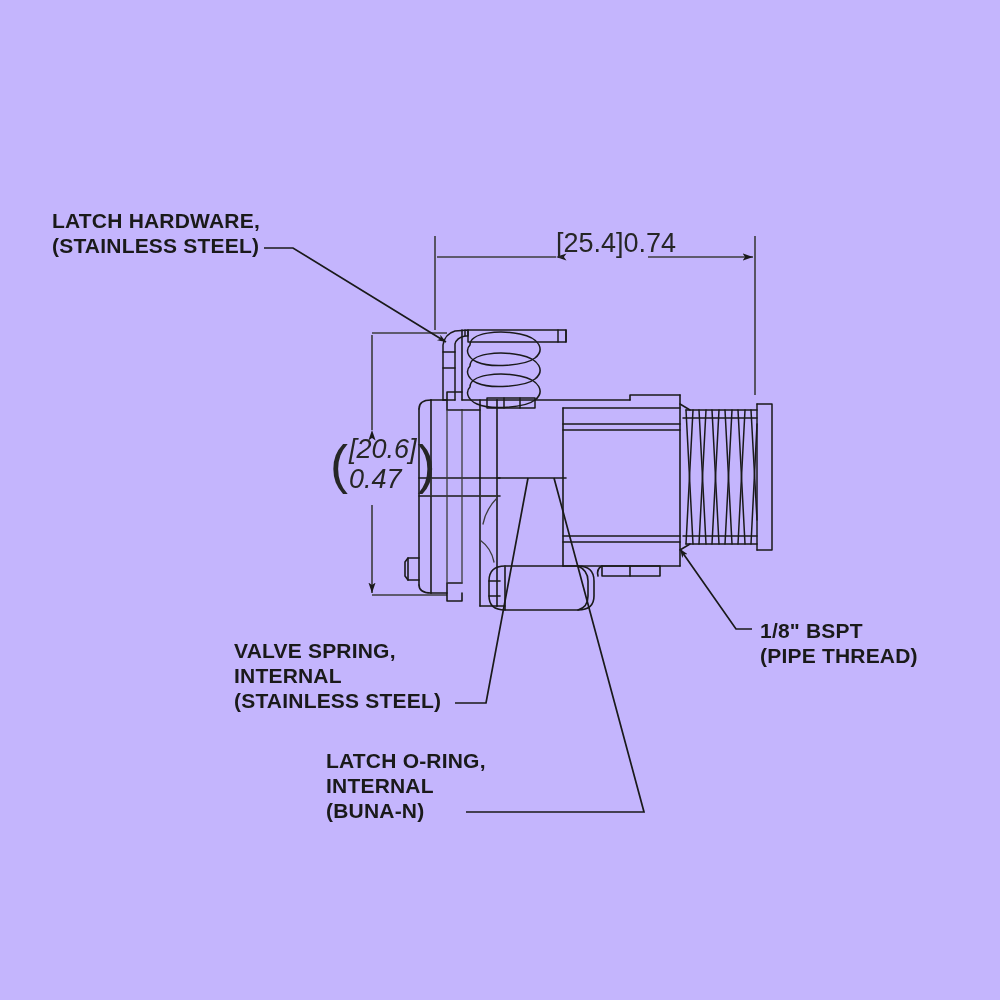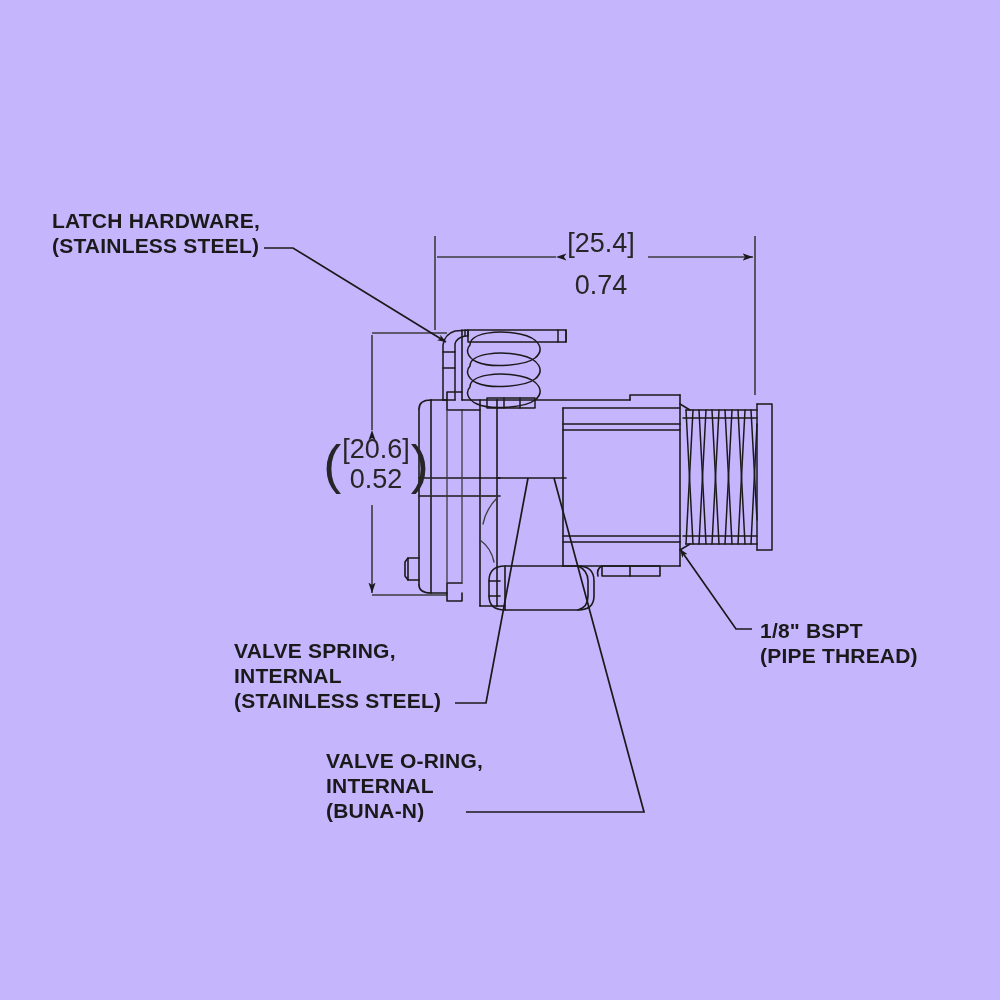--- a/index.html
+++ b/index.html
@@ -28,27 +28,26 @@
     font-weight: bold;
     font-size: 21px;
     line-height: 25px;
     color: #1a1a1a;
     letter-spacing: 0.2px;
     white-space: pre;
   }
   .dimstack {
     position: absolute;
     display: flex;
-    flex-direction: column;
+    flex-direction: row;
     align-items: center;
     font-family: "Liberation Sans", sans-serif;
     font-size: 27px;
     line-height: 30px;
     color: #262626;
-    gap: 12px;
   }
   #latch-label { left: 52px;  top: 208px; }
   #spring-label { left: 234px; top: 638px; }
   #oring-label  { left: 326px; top: 748px; }
   #bspt-label   { left: 760px; top: 618px; }
   #hdim { left: 556px; top: 228px; width: 90px; }
   #vdim { left: 330px; top: 434px; width: 92px; }
 </style>
 </head>
 <body>
@@ -225,36 +224,36 @@
     </g>
   </svg>
 
   <div class="callout" id="latch-label">LATCH HARDWARE,
 (STAINLESS STEEL)</div>
 
   <div class="callout" id="spring-label">VALVE SPRING,
 INTERNAL
 (STAINLESS STEEL)</div>
 
-  <div class="callout" id="oring-label">VALVE O-RING,
+  <div class="callout" id="oring-label">LATCH O-RING,
 INTERNAL
 (BUNA-N)</div>
 
   <div class="callout" id="bspt-label">1/8" BSPT
 (PIPE THREAD)</div>
 
   <div class="dimstack" id="hdim">
     <span>[25.4]</span>
     <span>0.74</span>
   </div>
 
   <div class="dimstack" id="vdim">
     <div style="display:flex; align-items:center;">
       <span style="font-size:54px; line-height:54px; font-weight:300;">(</span>
-      <div style="display:flex; flex-direction:column; align-items:center; padding:0 1px;">
+      <div style="display:flex; flex-direction:column; align-items:flex-start; padding:0 1px;font-style:italic;">
         <span>[20.6]</span>
-        <span>0.52</span>
+        <span>0.47</span>
       </div>
       <span style="font-size:54px; line-height:54px; font-weight:300;">)</span>
     </div>
   </div>
 
 </div>
 
 </body></html>

